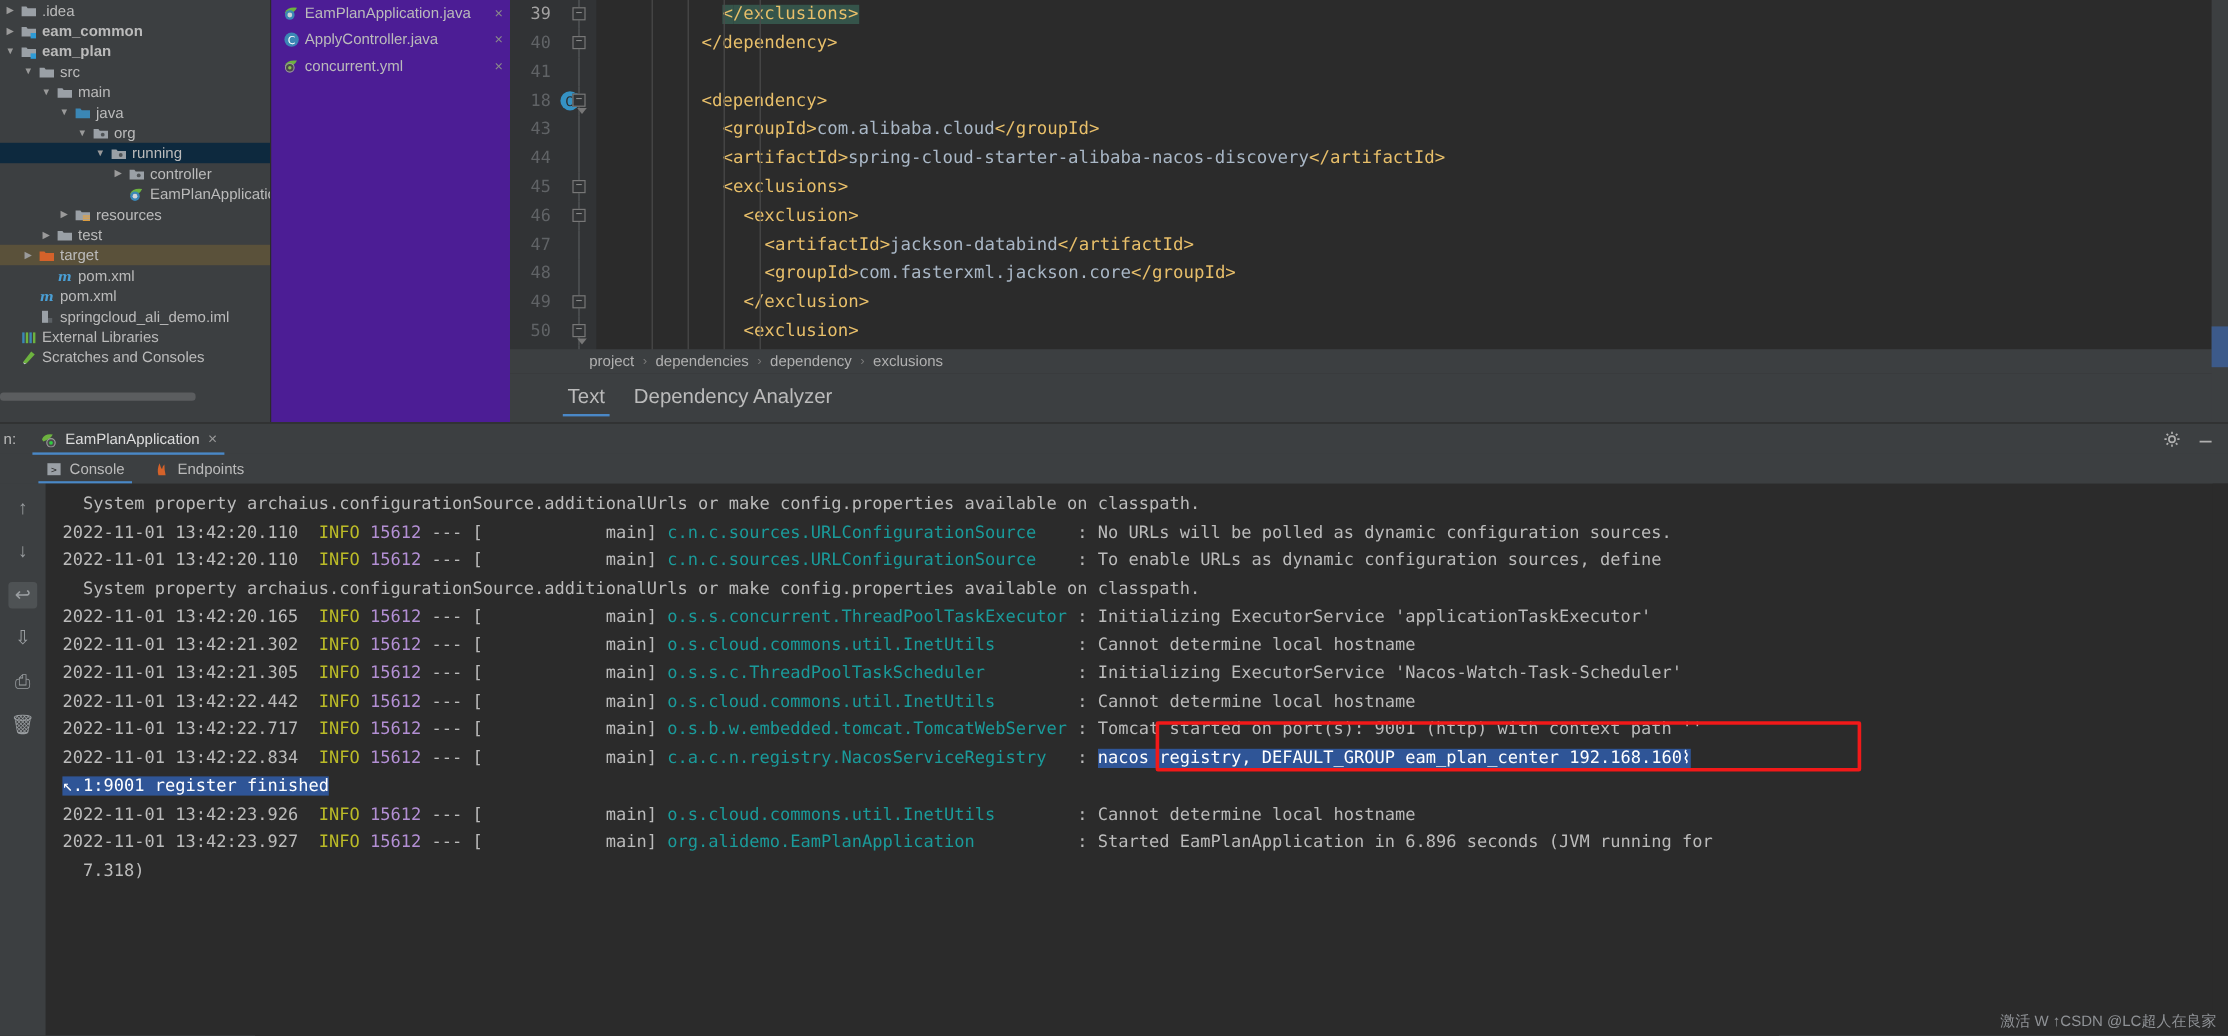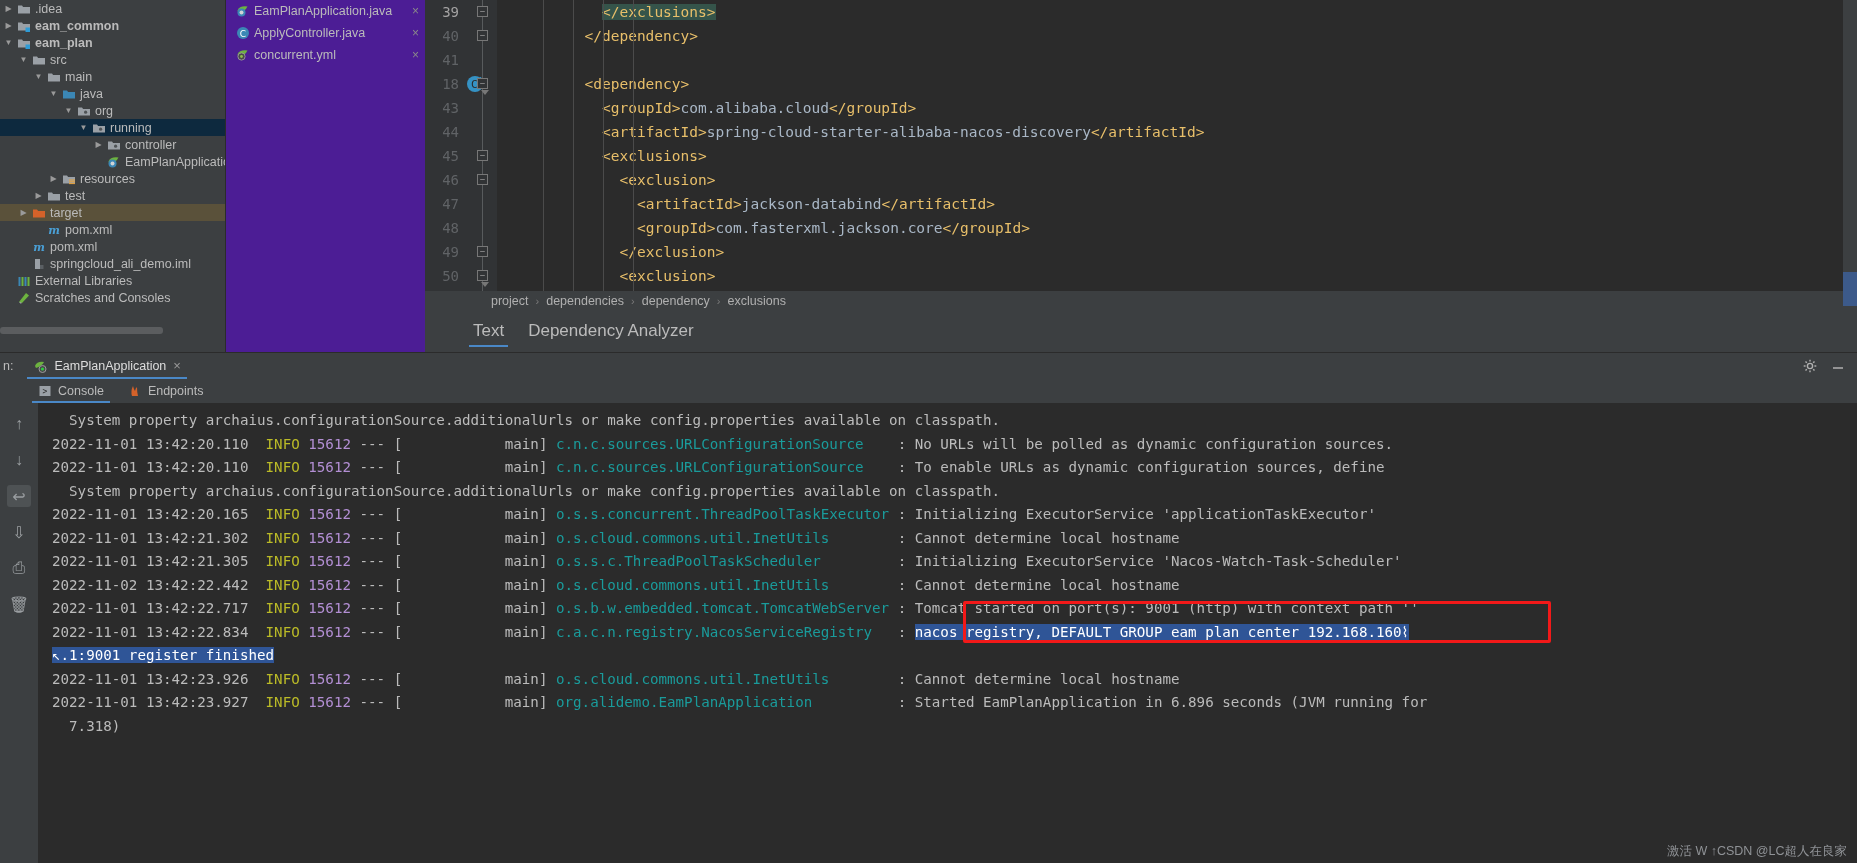--- a/index.html
+++ b/index.html
@@ -604,21 +604,21 @@
           <div class="tb-btn">🗑</div>
         </div>
       <div class="console" id="console">
           <div class="c-line"><span class="c-white">  System property archaius.configurationSource.additionalUrls or make config.properties available on classpath.</span></div>
           <div class="c-line"><span class="c-ts">2022-11-01 13:42:20.110</span><span class="c-warn">  INFO</span><span class="c-white"> </span><span class="c-pid">15612</span><span class="c-white"> --- [            main] </span><span class="c-logger">c.n.c.sources.URLConfigurationSource</span><span class="c-msg">    : No URLs will be polled as dynamic configuration sources.</span></div>
           <div class="c-line"><span class="c-ts">2022-11-01 13:42:20.110</span><span class="c-info">  INFO</span><span class="c-white"> </span><span class="c-pid">15612</span><span class="c-white"> --- [            main] </span><span class="c-logger">c.n.c.sources.URLConfigurationSource</span><span class="c-msg">    : To enable URLs as dynamic configuration sources, define</span></div>
           <div class="c-line"><span class="c-white">  System property archaius.configurationSource.additionalUrls or make config.properties available on classpath.</span></div>
           <div class="c-line"><span class="c-ts">2022-11-01 13:42:20.165</span><span class="c-info">  INFO</span><span class="c-white"> </span><span class="c-pid">15612</span><span class="c-white"> --- [            main] </span><span class="c-logger">o.s.s.concurrent.ThreadPoolTaskExecutor</span><span class="c-msg"> : Initializing ExecutorService 'applicationTaskExecutor'</span></div>
           <div class="c-line"><span class="c-ts">2022-11-01 13:42:21.302</span><span class="c-info">  INFO</span><span class="c-white"> </span><span class="c-pid">15612</span><span class="c-white"> --- [            main] </span><span class="c-logger">o.s.cloud.commons.util.InetUtils</span><span class="c-msg">        : Cannot determine local hostname</span></div>
           <div class="c-line"><span class="c-ts">2022-11-01 13:42:21.305</span><span class="c-info">  INFO</span><span class="c-white"> </span><span class="c-pid">15612</span><span class="c-white"> --- [            main] </span><span class="c-logger">o.s.s.c.ThreadPoolTaskScheduler</span><span class="c-msg">         : Initializing ExecutorService 'Nacos-Watch-Task-Scheduler'</span></div>
-          <div class="c-line"><span class="c-ts">2022-11-02 13:42:22.442</span><span class="c-info">  INFO</span><span class="c-white"> </span><span class="c-pid">15612</span><span class="c-white"> --- [            main] </span><span class="c-logger">o.s.cloud.commons.util.InetUtils</span><span class="c-msg">        : Cannot determine local hostname</span></div>
+          <div class="c-line"><span class="c-ts">2022-11-01 13:42:22.442</span><span class="c-info">  INFO</span><span class="c-white"> </span><span class="c-pid">15612</span><span class="c-white"> --- [            main] </span><span class="c-logger">o.s.cloud.commons.util.InetUtils</span><span class="c-msg">        : Cannot determine local hostname</span></div>
           <div class="c-line"><span class="c-ts">2022-11-01 13:42:22.717</span><span class="c-info">  INFO</span><span class="c-white"> </span><span class="c-pid">15612</span><span class="c-white"> --- [            main] </span><span class="c-logger">o.s.b.w.embedded.tomcat.TomcatWebServer</span><span class="c-msg"> : Tomcat started on port(s): 9001 (http) with context path ''</span></div>
           <div class="c-line"><span class="c-ts">2022-11-01 13:42:22.834</span><span class="c-info">  INFO</span><span class="c-white"> </span><span class="c-pid">15612</span><span class="c-white"> --- [            main] </span><span class="c-logger">c.a.c.n.registry.NacosServiceRegistry</span><span class="c-msg">   : </span><span class="c-sel">nacos registry, DEFAULT_GROUP eam_plan_center 192.168.160⌇</span></div>
           <div class="c-line"><span class="c-sel">↖.1:9001 register finished</span></div>
           <div class="c-line"><span class="c-ts">2022-11-01 13:42:23.926</span><span class="c-info">  INFO</span><span class="c-white"> </span><span class="c-pid">15612</span><span class="c-white"> --- [            main] </span><span class="c-logger">o.s.cloud.commons.util.InetUtils</span><span class="c-msg">        : Cannot determine local hostname</span></div>
           <div class="c-line"><span class="c-ts">2022-11-01 13:42:23.927</span><span class="c-info">  INFO</span><span class="c-white"> </span><span class="c-pid">15612</span><span class="c-white"> --- [            main] </span><span class="c-logger">org.alidemo.EamPlanApplication</span><span class="c-msg">          : Started EamPlanApplication in 6.896 seconds (JVM running for</span></div>
           <div class="c-line"><span class="c-white">  7.318)</span></div>
         </div>
       <div class="console-scroll"></div>
     </div>
 

